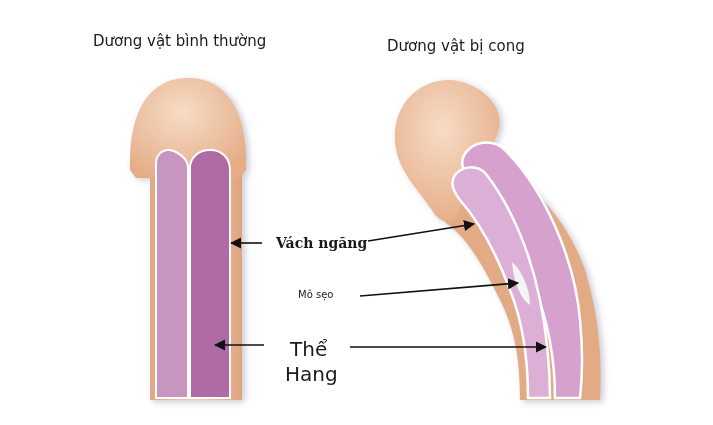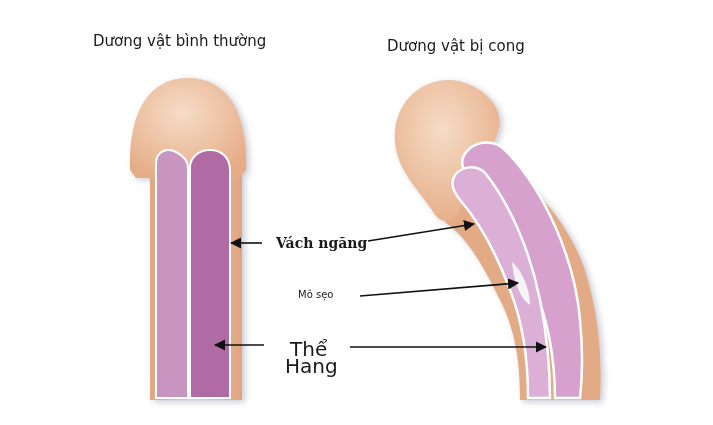--- a/index.html
+++ b/index.html
@@ -59,13 +59,13 @@
     <line x1="264" y1="345" x2="215" y2="345" marker-end="url(#ah)"></line>
     <line x1="350" y1="347" x2="546" y2="347" marker-end="url(#ah)"></line>
   </g>
 </svg>
 
 <div class="lbl title" style="left:93px; top:32px;">Dương vật bình thường</div>
 <div class="lbl title" style="left:387px; top:37px;">Dương vật bị cong</div>
 <div class="lbl vach" style="left:276px; top:235px;">Vách ngăng</div>
 <div class="lbl mo" style="left:298px; top:289px;">Mô sẹo</div>
 <div class="lbl the" style="left:290px; top:335px;">Thể</div>
-<div class="lbl the" style="left:285px; top:352px;">Hang</div>
+<div class="lbl the" style="left:285px; top:360px;">Hang</div>
 
 </body></html>

